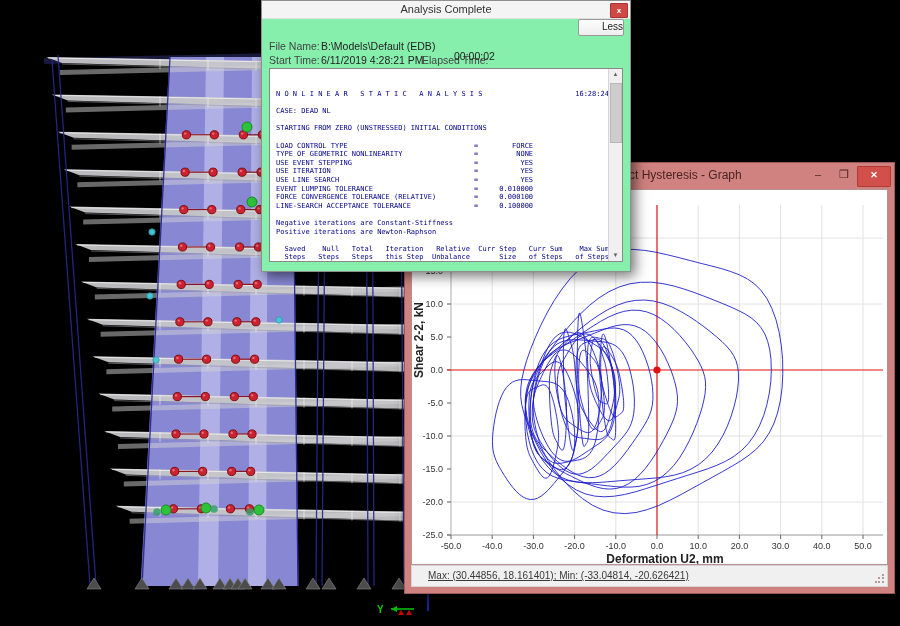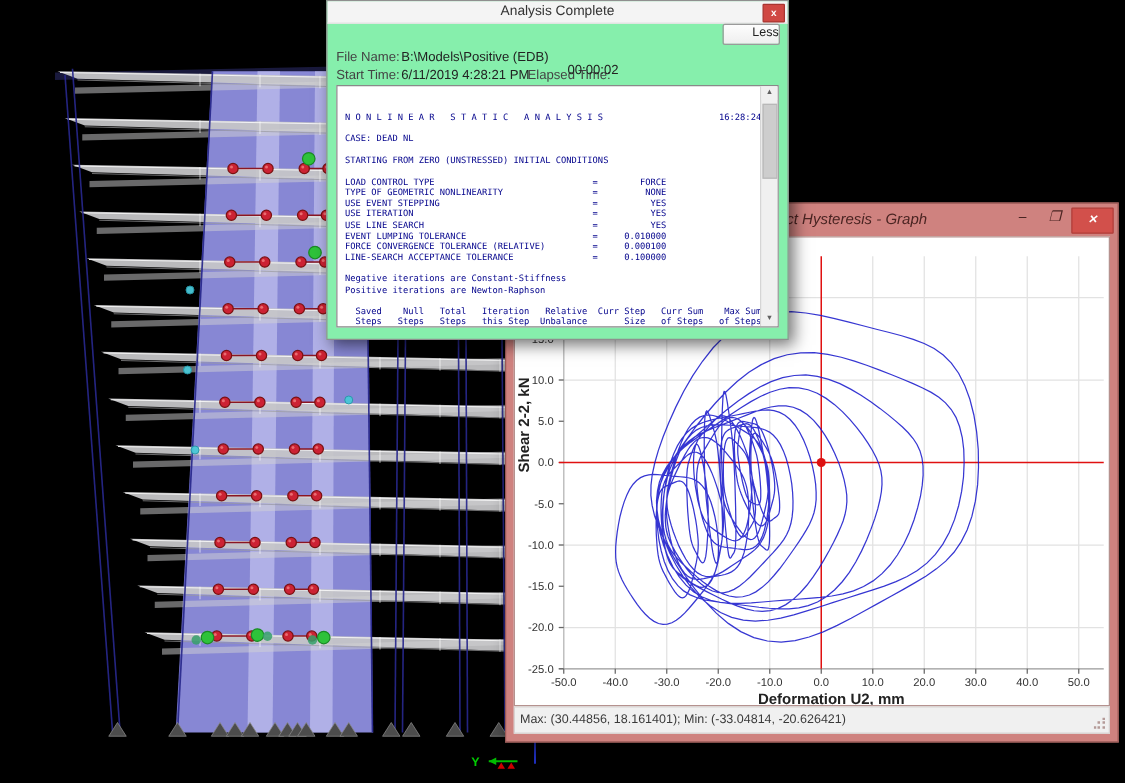--- a/index.html
+++ b/index.html
@@ -49,40 +49,40 @@
   .vscroll .arr{position:absolute;left:0;width:13px;height:11px;font-size:6px;color:#606060;text-align:center;line-height:11px;background:#f0f0f0;}
   .vscroll .arr.up{top:0;}
   .vscroll .arr.dn{bottom:0;}
   .vscroll .thumb{position:absolute;left:1px;top:14px;width:10px;height:58px;background:#cdcdcd;border:1px solid #b8b8b8;}
 
   
   .graphwin{
     position:absolute;left:404px;top:162px;width:489px;height:430px;z-index:20;
     background:#cf827f;border:1px solid #9a5a57;box-shadow:3px 4px 12px rgba(0,0,0,.6);
   }
-  .graphwin .titlebar{position:relative;height:26px;font-style:italic;}
+  .graphwin .titlebar{position:relative;height:26px;}
   .graphwin .title{
     position:absolute;left:224px;top:5px;font-size:12px;color:#4a2422;white-space:nowrap;
   }
   .winbtns{position:absolute;right:3px;top:3px;display:flex;}
   .winbtn{
     width:26px;height:19px;text-align:center;line-height:17px;font-size:11px;color:#4a2422;cursor:pointer;
   }
   .winbtn.close{
     width:32px;background:#d2504b;border:1px solid #b03c38;color:#fff;
     font-size:9px;font-weight:bold;line-height:17px;border-radius:1px;
   }
   .graph-content{
     position:absolute;left:6px;top:26px;width:477px;height:376px;background:#fff;
     border:1px solid #b5928f;box-sizing:border-box;
   }
   .graph-status{
     position:absolute;left:6px;bottom:6px;width:477px;height:22px;background:#f0f0f0;
     border:1px solid #d8d3d2;box-sizing:border-box;
-    font-size:10px;color:#3a3a3a;line-height:20px;padding-left:4px;white-space:nowrap;
+    font-size:10px;color:#3a3a3a;line-height:20px;padding-left:16px;white-space:nowrap;text-decoration:underline;
   }
   .grip{position:absolute;right:2px;bottom:2px;width:10px;height:10px;cursor:nwse-resize;}
 </style>
 </head>
 <body>
 
 <svg id="model" width="900" height="626" viewBox="0 0 900 626">
     <polygon points="44,58 600,46 600,52 44,64" fill="#1c1c42" opacity="0.9"></polygon>
     <g>
       <polygon points="170,57 292,57 298,586 141,586" fill="#8c8cdd" opacity="0.96"></polygon>
@@ -492,21 +492,21 @@
   </div>
 </div>
 
 <div class="dialog">
   <div class="titlebar">
     <span>Analysis Complete</span>
     <div class="close-btn">x</div>
   </div>
 
   <span class="dlg-label" style="left:7px;top:20px">File Name:</span>
-  <span class="dlg-value" style="left:59px;top:20px">B:\Models\Positive (EDB)</span>
+  <span class="dlg-value" style="left:59px;top:20px">B:\Models\Default (EDB)</span>
 
   <span class="dlg-label" style="left:7px;top:34px">Start Time:</span>
   <span class="dlg-value" style="left:59px;top:34px">6/11/2019 4:28:21 PM</span>
 
   <span class="dlg-label" style="left:7px;top:48px">Finish Time:</span>
   <span class="dlg-value" style="left:59px;top:48px">9/11/2019 4:28:24 PM</span>
 
   <span class="dlg-label" style="left:160px;top:34px">Elapsed Time:</span>
   <span class="dlg-value" style="left:192px;top:30px">00:00:02</span>
 

